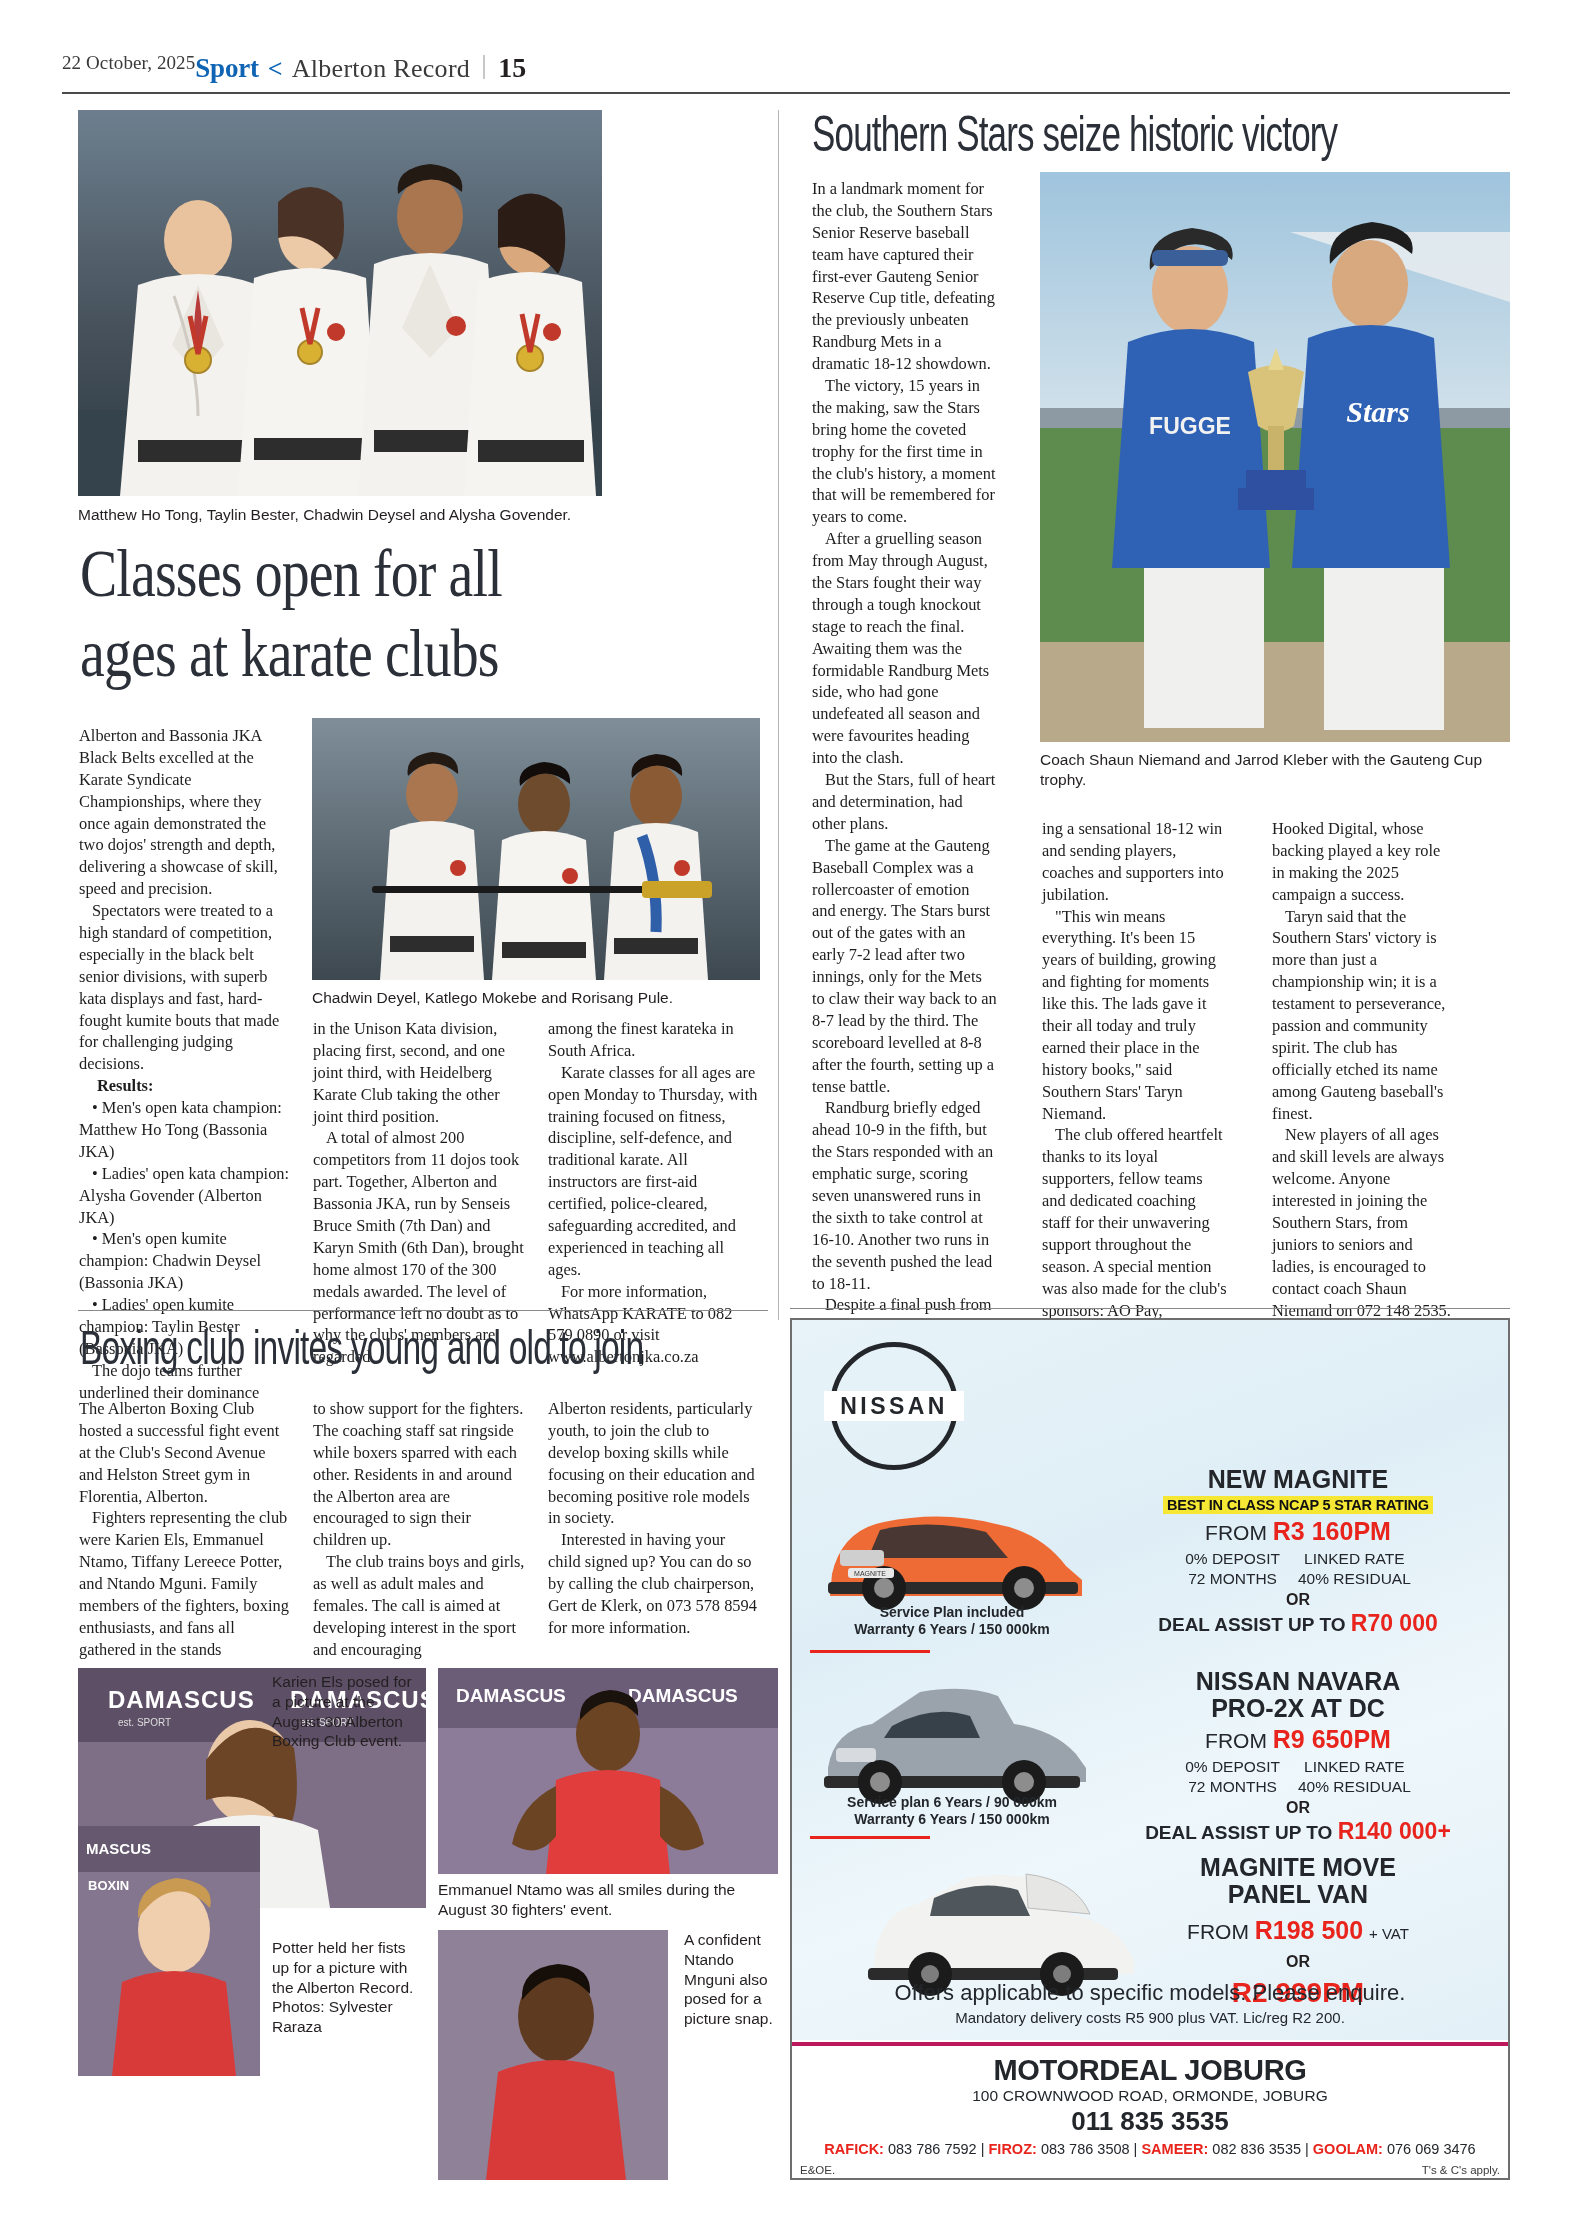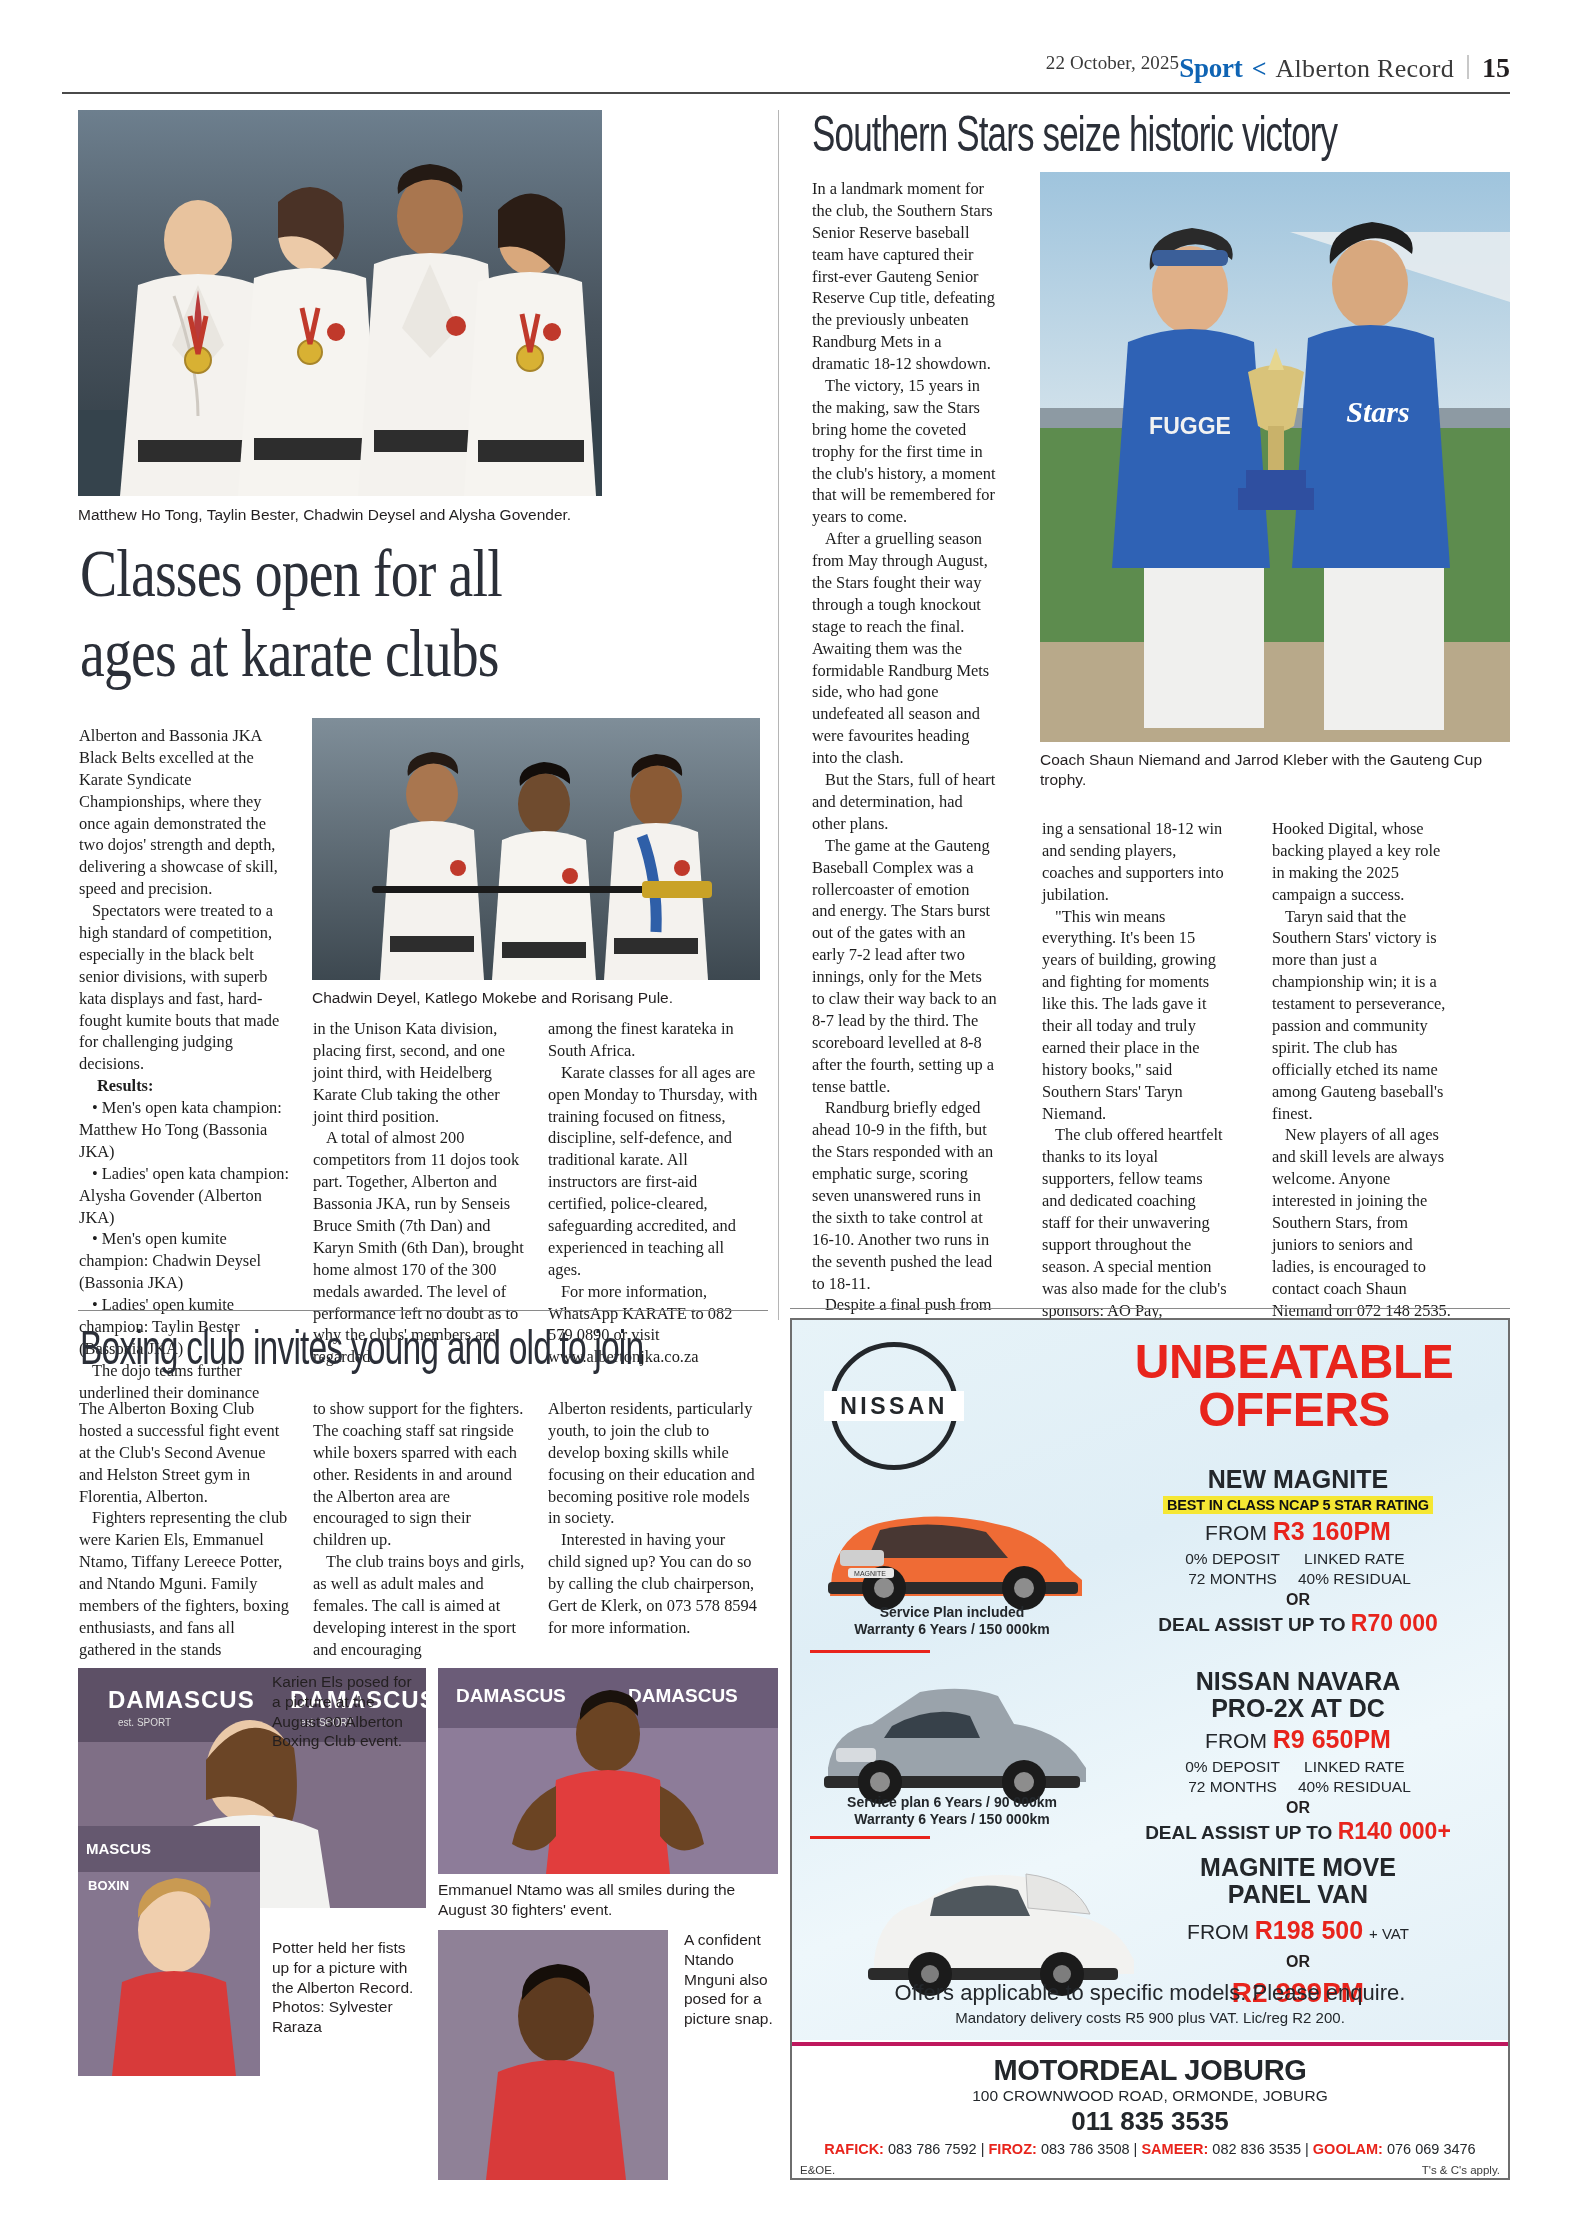--- a/index.html
+++ b/index.html
@@ -9,21 +9,21 @@
     font-family: "Liberation Serif", serif;
     color: #231f20;
     overflow: hidden;
   }
   .page { position: relative; width: 1572px; height: 2224px; padding: 0; }
 
   
   .masthead {
     position: absolute; left: 62px; top: 52px; width: 1448px; height: 42px;
     border-bottom: 2px solid #4a4a4a;
-    display: flex; align-items: flex-start; justify-content: flex-end;
+    display: flex; align-items: flex-start; justify-content: flex-start;
   }
   .mast-date { font-size: 19px; color: #3a3a3a; letter-spacing: .1px; }
   .mast-right { display: flex; align-items: baseline; gap: 9px; font-size: 27px; }
   .mast-sport { color: #0f64b4; font-weight: bold; font-size: 27px; letter-spacing: -.2px; }
   .mast-chev  { color: #0f64b4; font-weight: bold; font-size: 26px; }
   .mast-title { color: #3a3a3a; font-size: 26px; letter-spacing: .3px; }
   .mast-sep   { display:inline-block; width:2px; height:24px; background:#c8c8c8; margin:0 4px; position:relative; top:2px;}
   .mast-page  { color: #231f20; font-weight: bold; font-size: 28px; }
 
   
@@ -417,24 +417,20 @@
 
   <div class="ad">
     <div class="ad-body">
 
       <div class="nissan-logo">
         <div class="ring"></div>
           <div class="bar"></div>
         <div class="word">NISSAN</div>
       </div>
 
-      <div class="ad-title">
-        <div>UNBEATABLE</div>
-        <div>OFFERS</div>
-      </div>
 
       <svg class="carimg" style="left:14px; top:150px;" width="290" height="140" viewBox="0 0 290 140">
         <path d="M26 104 q10 -44 52 -52 q58 -12 112 2 q44 8 70 42 l16 14 v16 h-252z" fill="#ef6b35"></path>
         <path d="M74 60 q50 -12 106 2 l22 26 h-140z" fill="#1e2a33" opacity=".8"></path>
         <rect x="22" y="112" width="250" height="12" rx="4" fill="#2b2b2b"></rect>
         <circle cx="78" cy="118" r="22" fill="#1b1b1b"></circle>
           <circle cx="78" cy="118" r="10" fill="#8d8d8d"></circle>
         <circle cx="218" cy="118" r="22" fill="#1b1b1b"></circle>
           <circle cx="218" cy="118" r="10" fill="#8d8d8d"></circle>
         <rect x="34" y="80" width="44" height="16" rx="4" fill="#cfcfcf"></rect>

